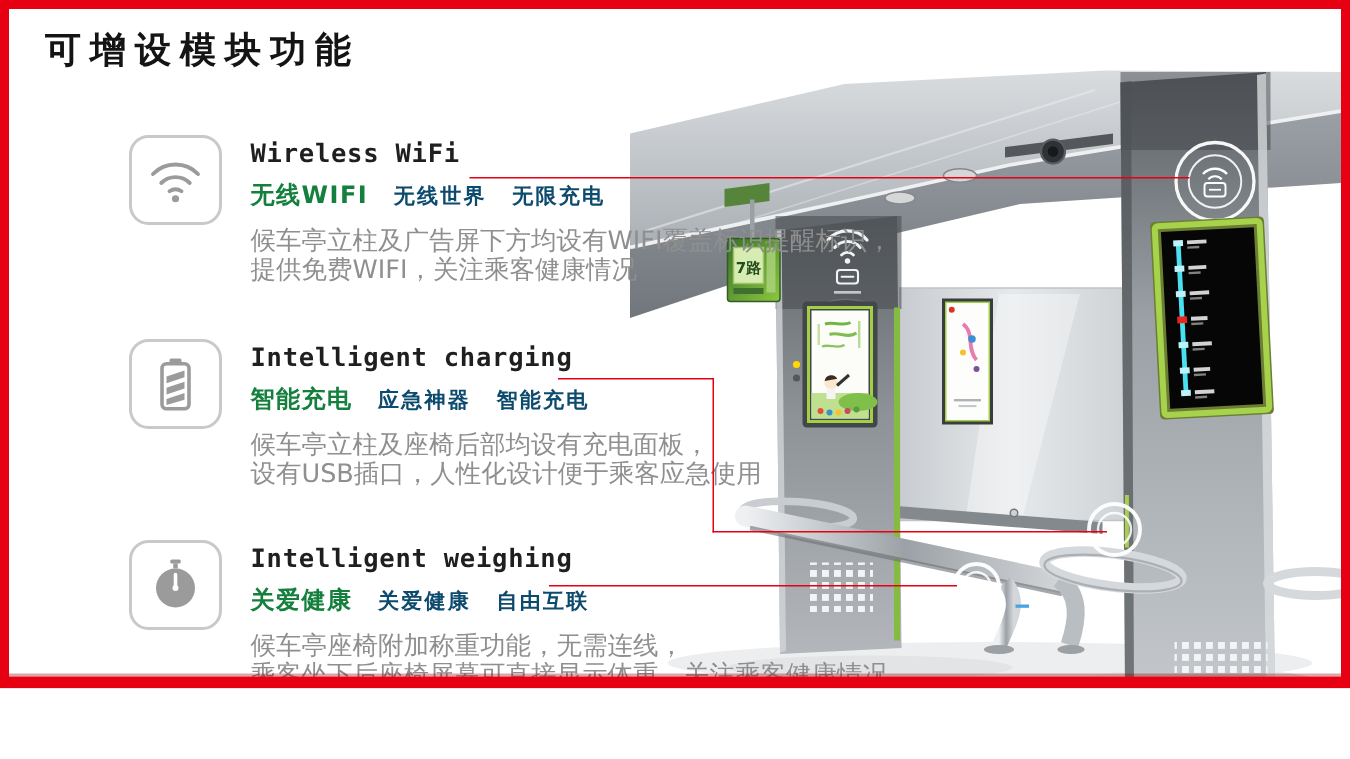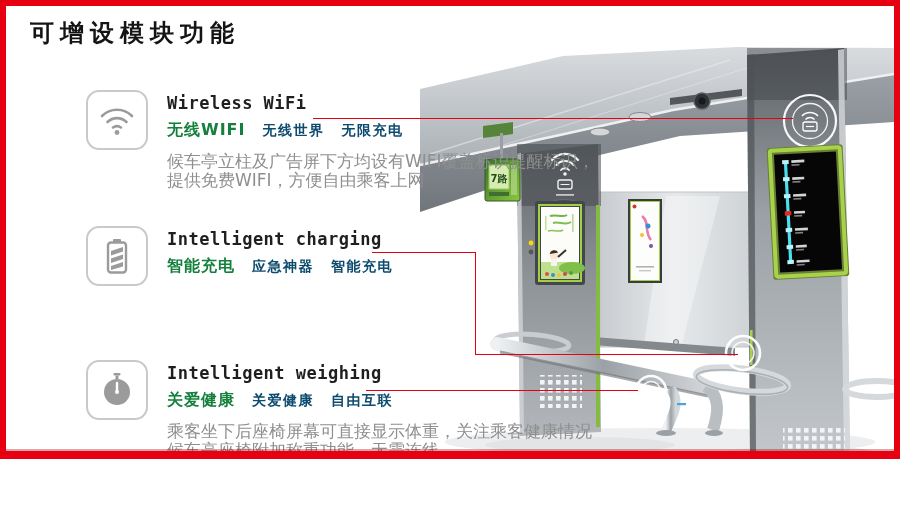--- a/index.html
+++ b/index.html
@@ -56,21 +56,21 @@
     </div>
     <div class="feature-text">
       <div class="title-en">Wireless WiFi</div>
       <div class="zh-row">
         <span class="title-zh">无线WIFI</span>
         <span class="tagline">无线世界</span>
         <span class="tagline">无限充电</span>
       </div>
       <div class="desc">
         <div>候车亭立柱及广告屏下方均设有WIFI覆盖标识提醒标识，</div>
-        <div>提供免费WIFI，方便自由乘客上网</div>
+        <div>提供免费WIFI，关注乘客健康情况</div>
       </div>
     </div>
   </section>
 
   <section class="feature f2">
     <div class="icon-box">
       <svg width="34" height="38" viewBox="0 0 34 38">
         <rect x="13" y="2" width="8" height="3.5" rx="1" fill="#9b9b9b"></rect>
         <rect x="8" y="5.5" width="18" height="30" rx="3" fill="none" stroke="#9b9b9b" stroke-width="2.4"></rect>
         <g fill="#9b9b9b">
@@ -80,20 +80,24 @@
         </g>
       </svg>
     </div>
     <div class="feature-text">
       <div class="title-en">Intelligent charging</div>
       <div class="zh-row">
         <span class="title-zh">智能充电</span>
         <span class="tagline">应急神器</span>
         <span class="tagline">智能充电</span>
       </div>
+      <div class="desc">
+        <div>候车亭立柱及座椅后部均设有充电面板，</div>
+        <div>设有USB插口，人性化设计便于乘客应急使用</div>
+      </div>
     </div>
   </section>
 
   <section class="feature f3">
     <div class="icon-box">
       <svg width="38" height="38" viewBox="0 0 38 38">
         <rect x="15.5" y="2" width="7" height="2.6" rx="1" fill="#9b9b9b"></rect>
         <rect x="17.5" y="4.6" width="3" height="3.4" fill="#9b9b9b"></rect>
         <circle cx="19" cy="21" r="13" fill="#9b9b9b"></circle>
         <line x1="19" y1="21" x2="19" y2="12" stroke="#ffffff" stroke-width="2.4" stroke-linecap="round"></line>
@@ -101,22 +105,22 @@
       </svg>
     </div>
     <div class="feature-text">
       <div class="title-en">Intelligent weighing</div>
       <div class="zh-row">
         <span class="title-zh">关爱健康</span>
         <span class="tagline">关爱健康</span>
         <span class="tagline">自由互联</span>
       </div>
       <div class="desc">
+        <div>候车亭座椅附加称重功能，无需连线，</div>
         <div>乘客坐下后座椅屏幕可直接显示体重，关注乘客健康情况</div>
-        <div>候车亭座椅附加称重功能，无需连线，</div>
       </div>
     </div>
   </section>
 
   <div class="redline" style="left:313px;top:118px;width:480px;height:1px;"></div>
   <div class="redline" style="left:372px;top:252px;width:104px;height:1px;"></div>
   <div class="redline" style="left:475px;top:252px;width:1px;height:103px;"></div>
   <div class="redline" style="left:475px;top:354px;width:263px;height:1px;"></div>
   <div class="redline" style="left:366px;top:390px;width:272px;height:1px;"></div>
 

